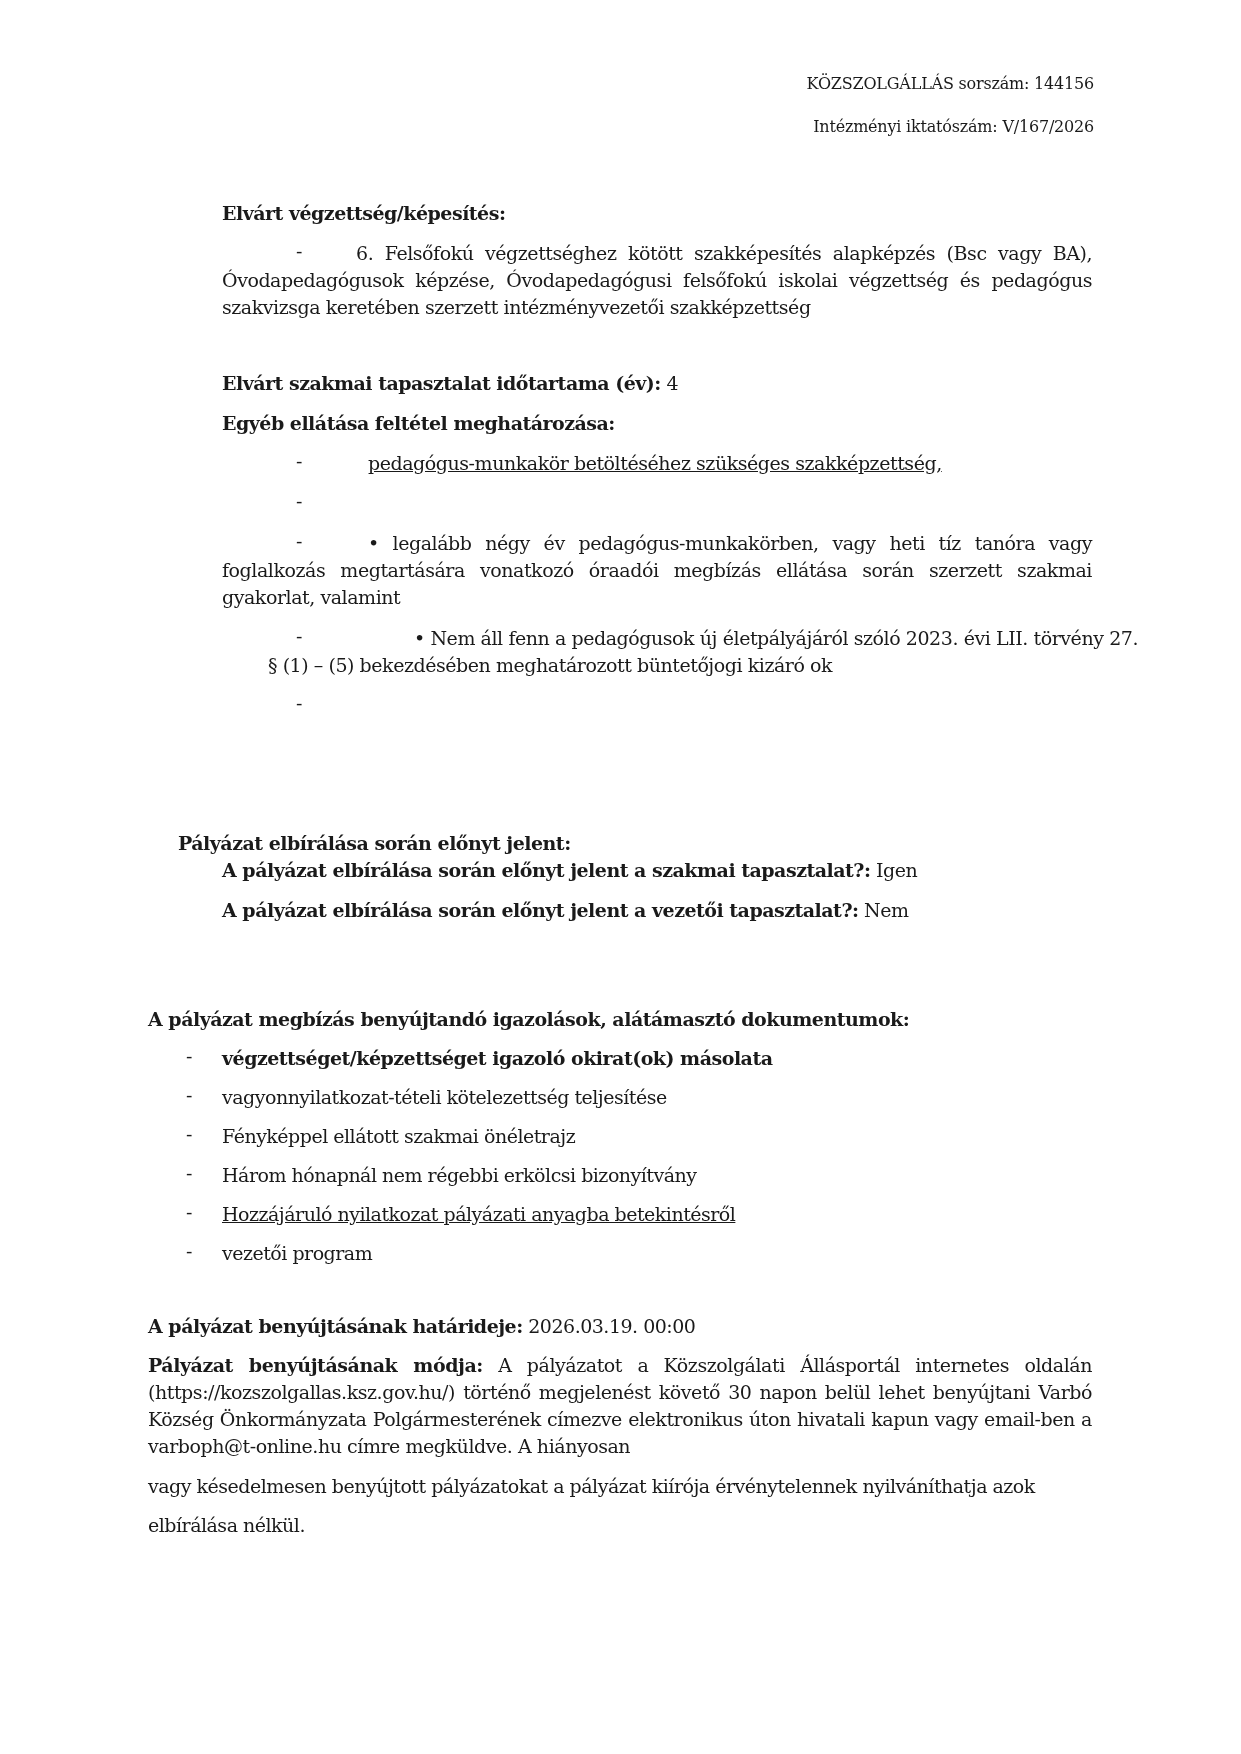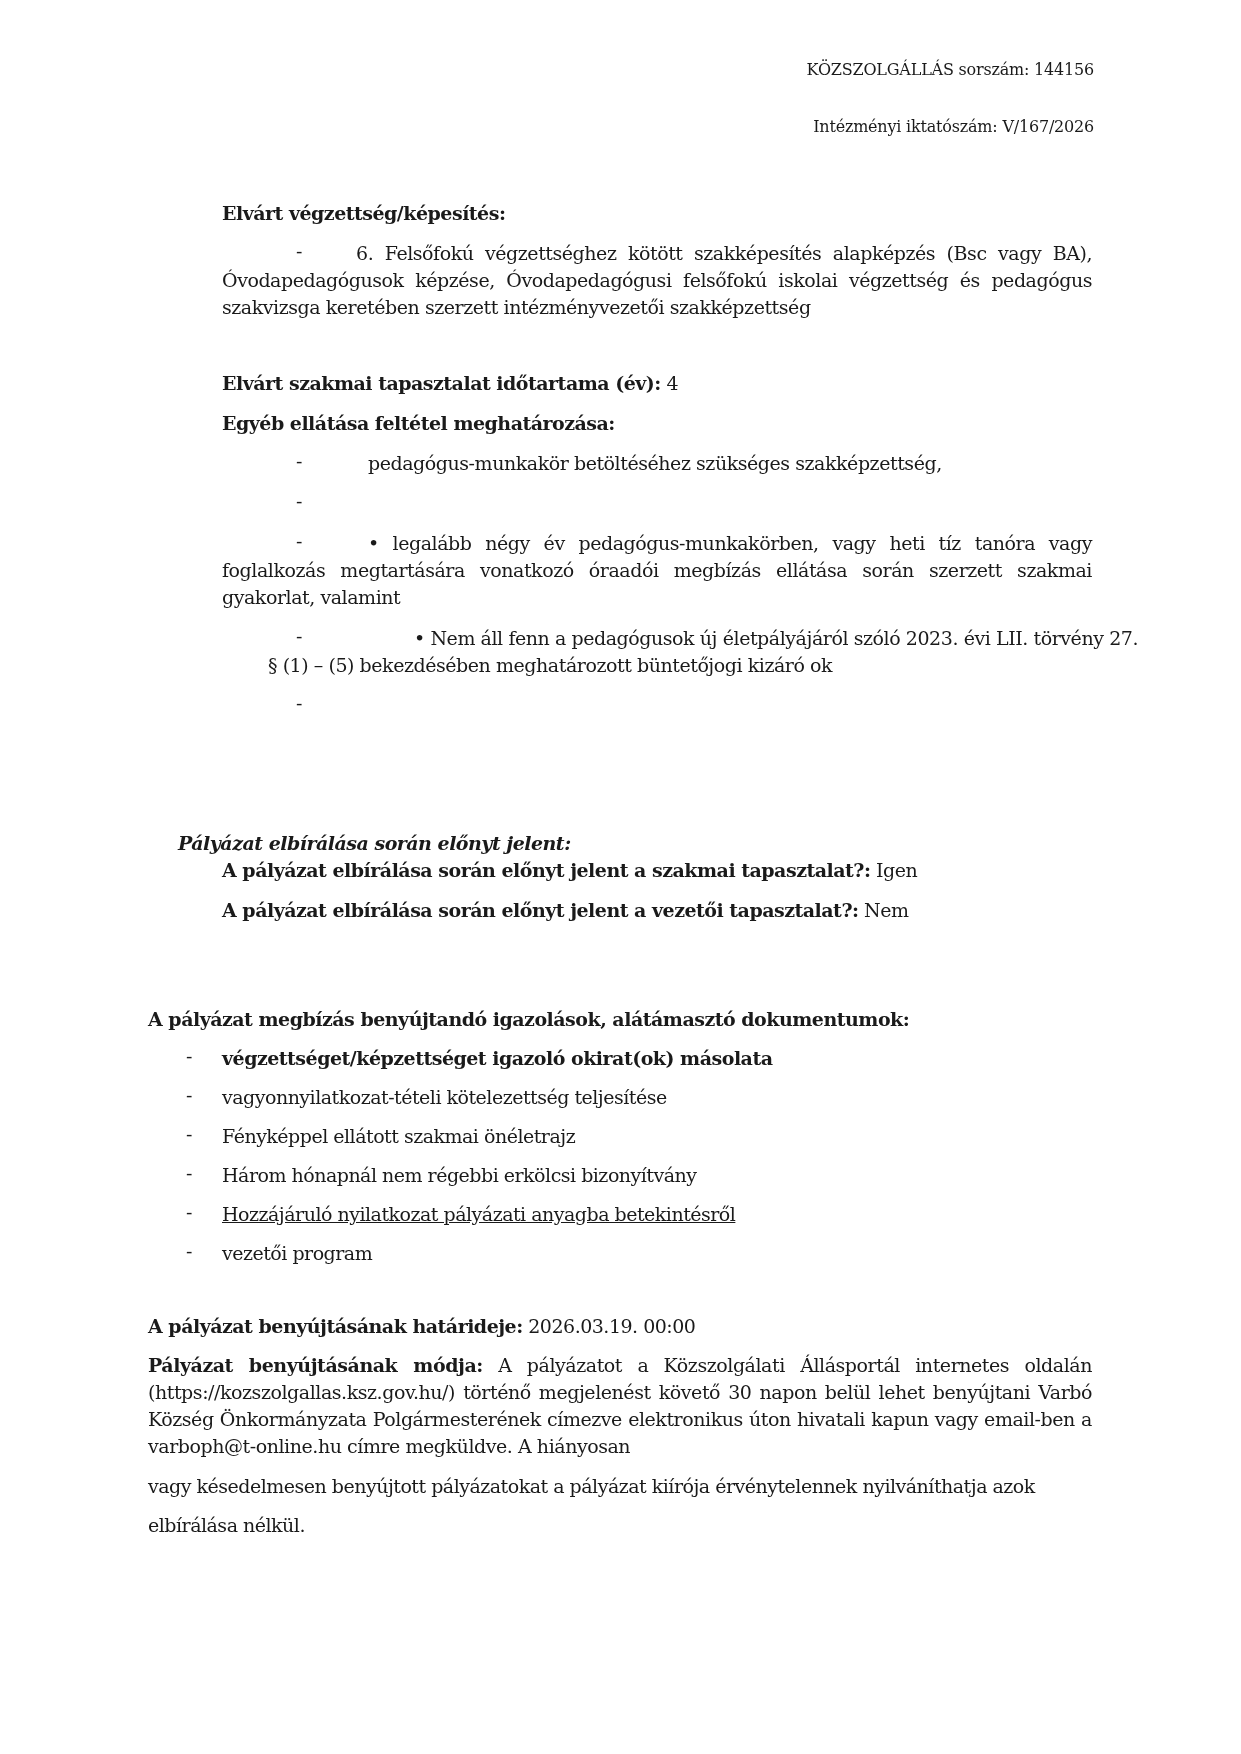--- a/index.html
+++ b/index.html
@@ -8,28 +8,28 @@
       font-family: "DejaVu Serif", "Liberation Serif", serif;
       color: #1a1a1a;
     }
     .page { position: absolute; left: 0; top: 0; width: 1241px; height: 1754px; }
     .abs { position: absolute; white-space: nowrap; }
     .hdr { font-size: 16px; right: 147px; text-align: right; letter-spacing: -0.2px; }
     .txt { font-size: 19px; line-height: 27px; letter-spacing: -0.5px; }
     b, .b { font-weight: bold; }
     .para { position: absolute; font-size: 19px; line-height: 27px; letter-spacing: -0.45px; text-align: justify; text-align-last: left; white-space: normal; }
     .dash { position: absolute; font-size: 19px; }
-    .ital { font-style: italic; font-weight: bold; }
+    .ital { font-weight: bold; }
   </style>
 </head>
 <body>
 
 <div class="page">
 
-  <div class="abs hdr" style="top:60px;">
+  <div class="abs hdr" style="top:74px;">
     <span>KÖZSZOLGÁLLÁS sorszám:</span>
     <span>144156</span>
   </div>
   <div class="abs hdr" style="top:117px;">
     <span>Intézményi iktatószám:</span>
     <span>V/167/2026</span>
   </div>
 
   <div class="abs txt b" style="left:222px; top:200px;">Elvárt végzettség/képesítés:</div>
   <div class="dash" style="left:296px; top:240px;">-</div>
@@ -39,21 +39,21 @@
   </div>
 
   <div class="abs txt" style="left:222px; top:370px;">
     <span class="b">Elvárt szakmai tapasztalat időtartama (év):</span>
     <span>4</span>
   </div>
 
   <div class="abs txt b" style="left:222px; top:410px;">Egyéb ellátása feltétel meghatározása:</div>
 
   <div class="dash" style="left:296px; top:450px;">-</div>
-  <div class="para" style="left:222px; top:450px; width:870px; text-indent:146px;">
+  <div class="para" style="left:222px; top:450px; width:870px; text-indent:146px;text-decoration:underline;">
     <span>pedagógus-munkakör betöltéséhez szükséges szakképzettség,</span>
   </div>
 
   <div class="dash" style="left:296px; top:490px;">-</div>
 
   <div class="dash" style="left:296px; top:530px;">-</div>
   <div class="para" style="left:222px; top:530px; width:870px; text-indent:146px;">
     <span>• legalább négy év pedagógus-munkakörben, vagy heti tíz tanóra vagy</span>
     <span>foglalkozás megtartására vonatkozó óraadói megbízás ellátása során szerzett szakmai gyakorlat, valamint</span>
   </div>

